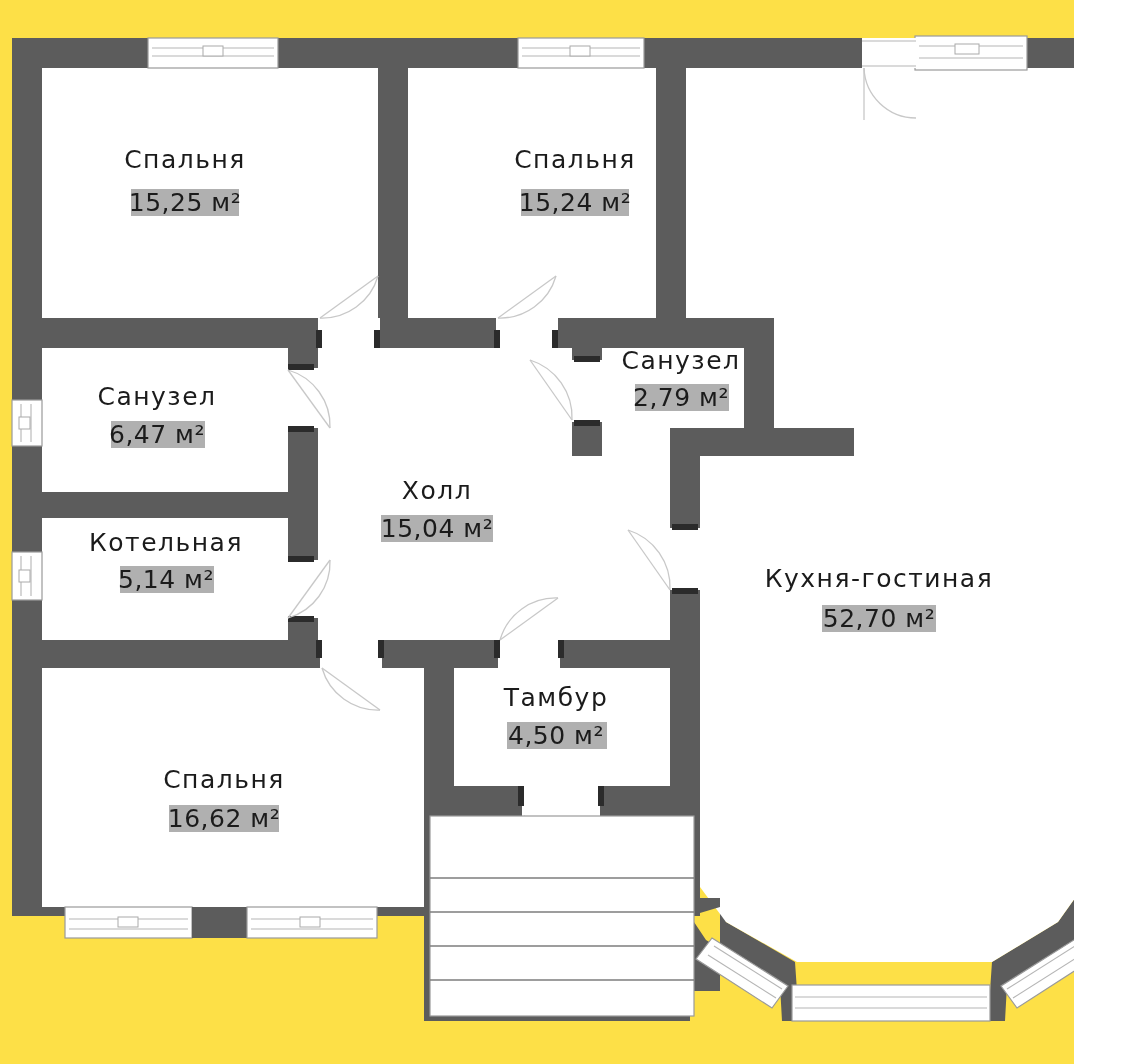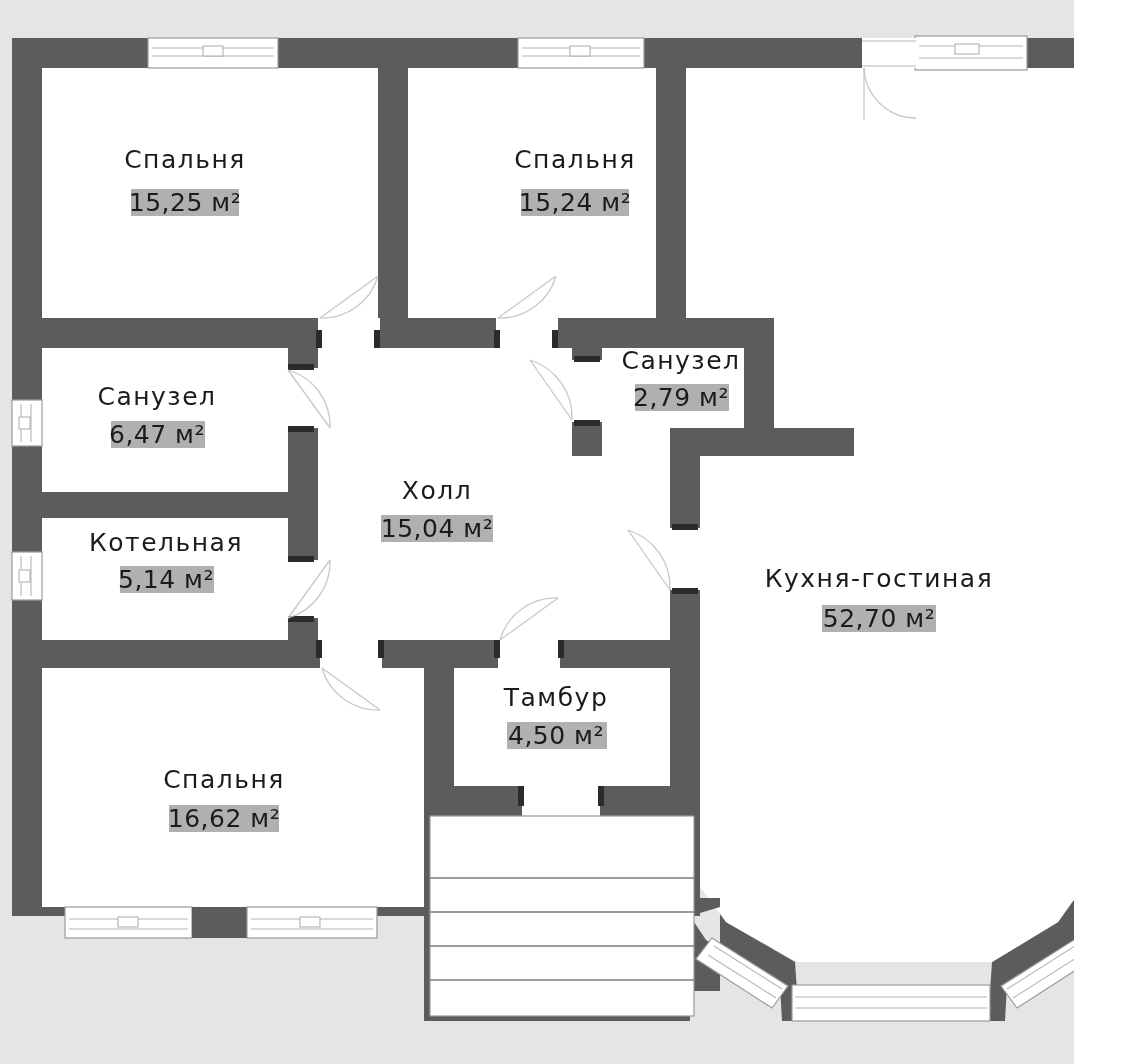--- a/index.html
+++ b/index.html
@@ -7,21 +7,21 @@
     padding: 0;
     background: #ffffff;
   }
   body {
     font-family: "DejaVu Sans", sans-serif;
   }
   #plan-root {
     position: relative;
     width: 1074px;
     height: 1064px;
-    background: #e5e5e5;
+    background: #fde047;
     overflow: hidden;
   }
   svg#floorplan {
     position: absolute;
     left: 0;
     top: 0;
     width: 1130px;
     height: 1064px;
     display: block;
   }

